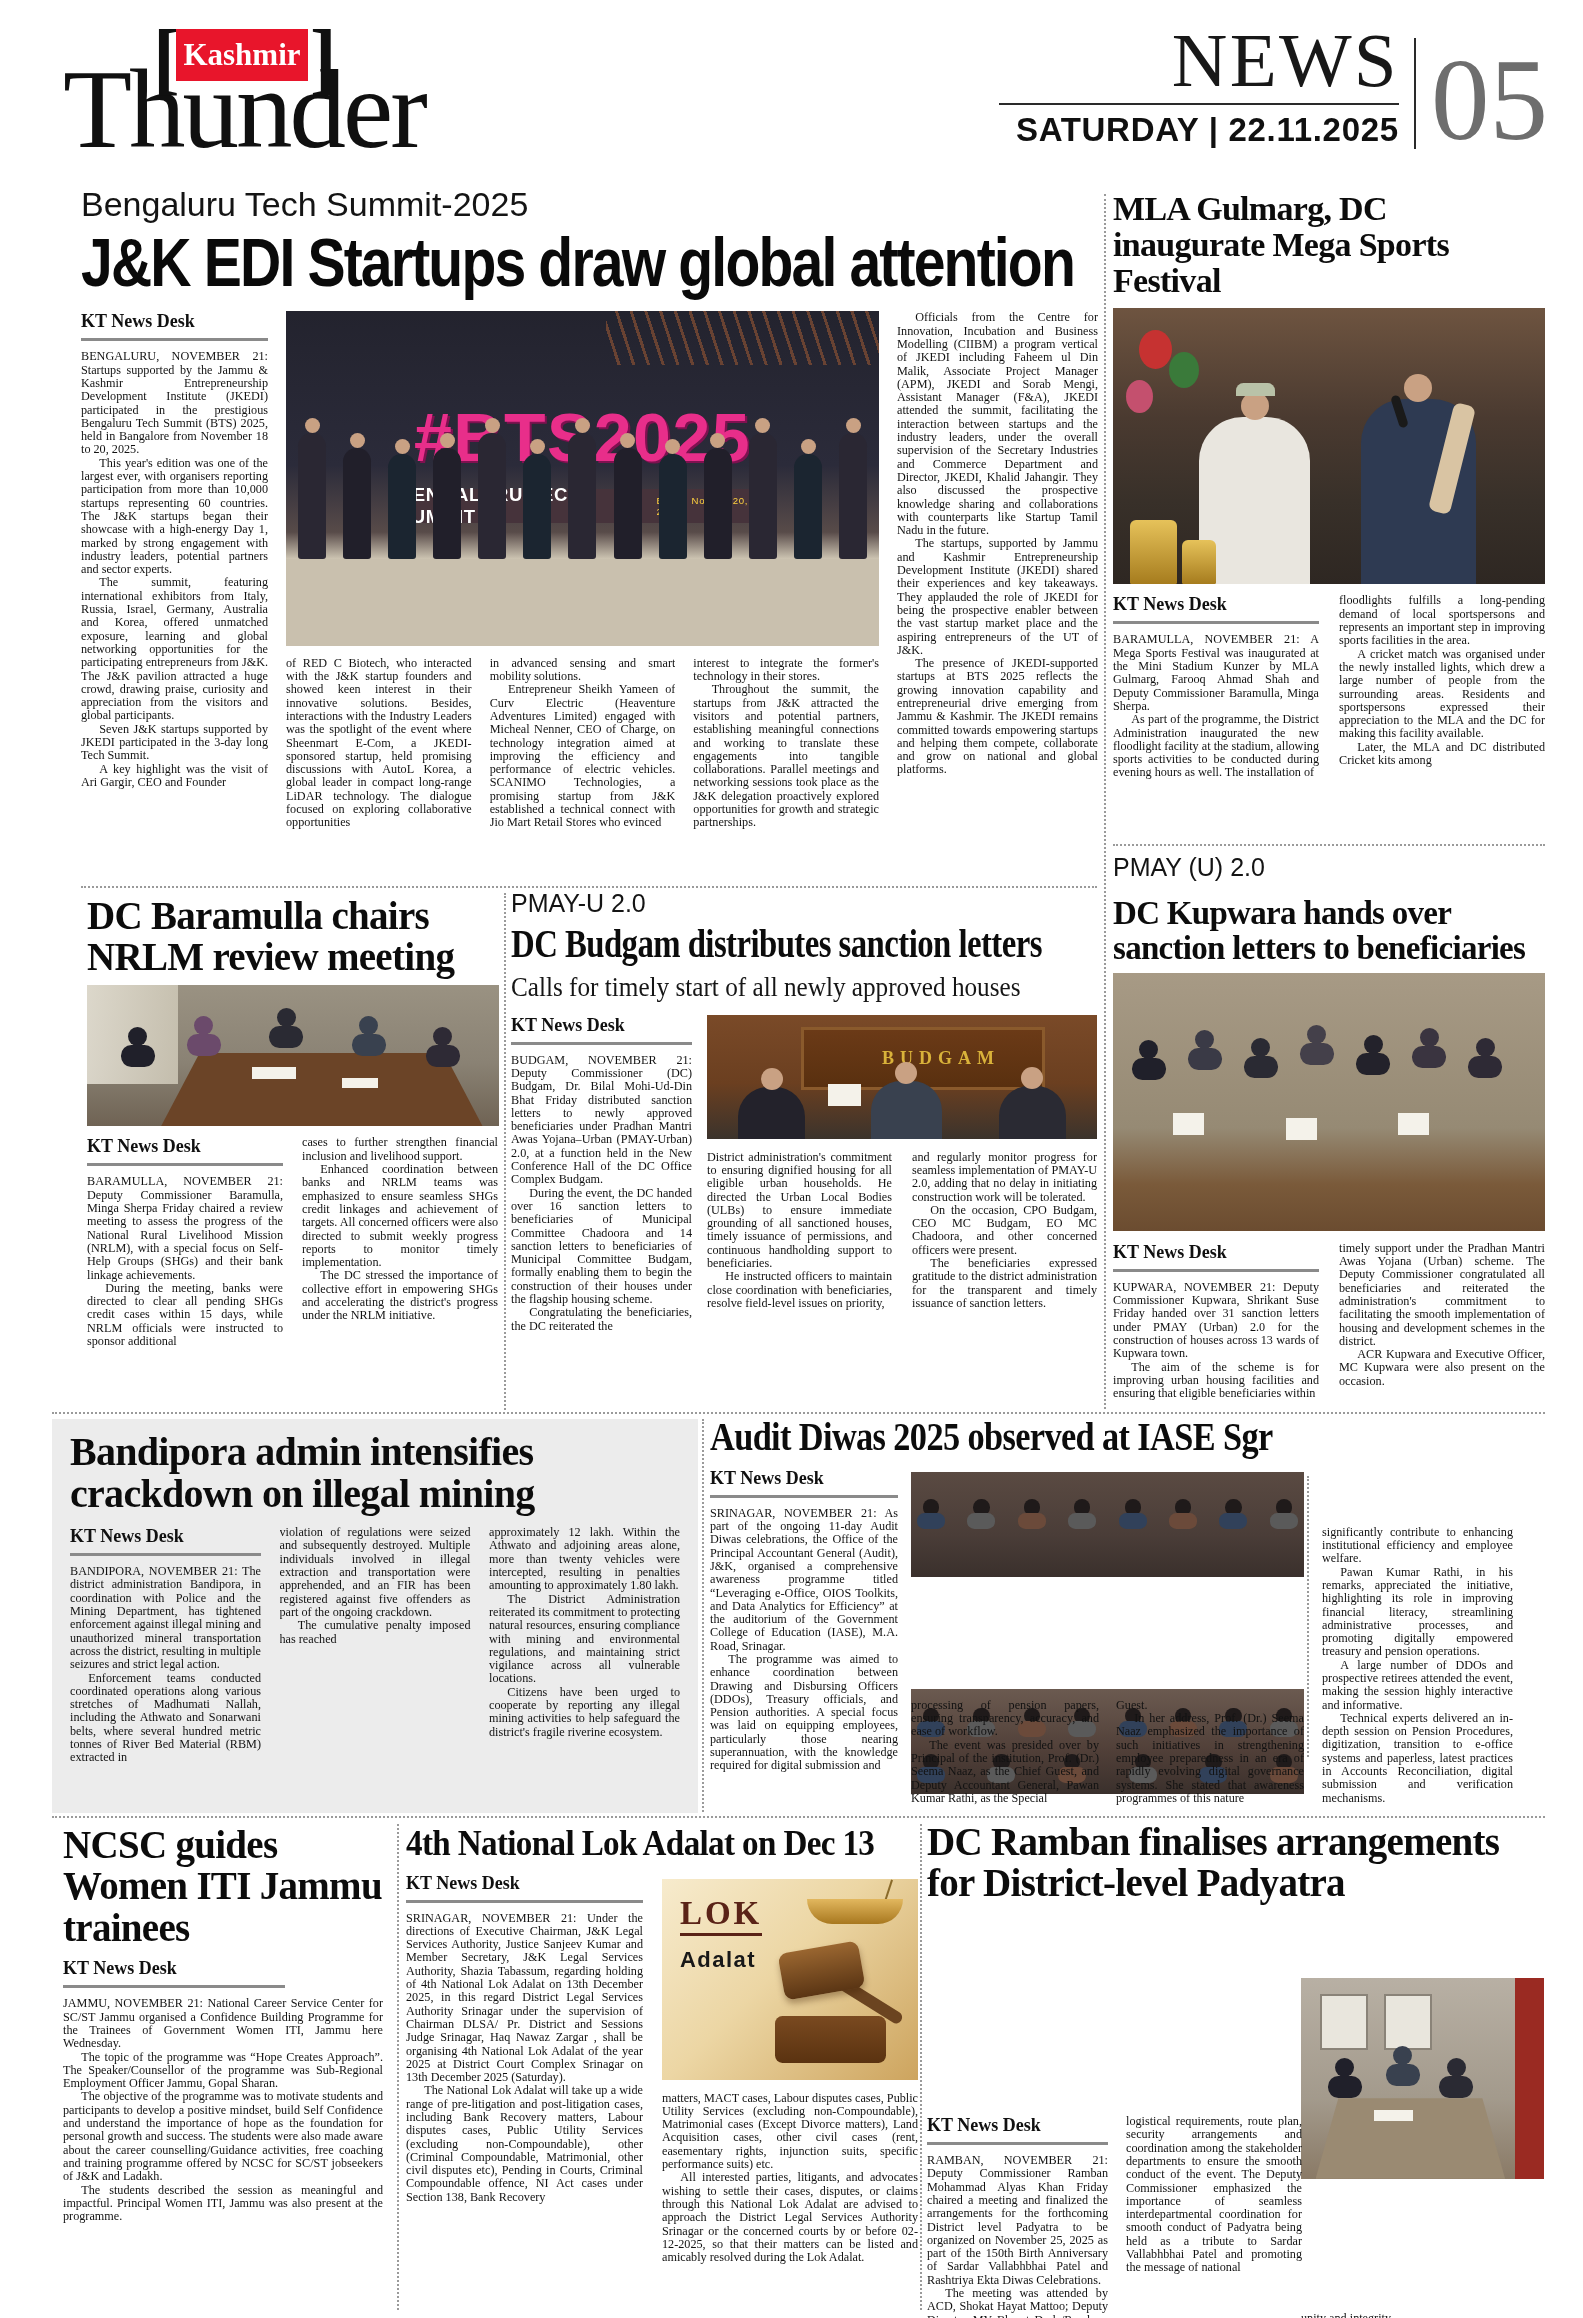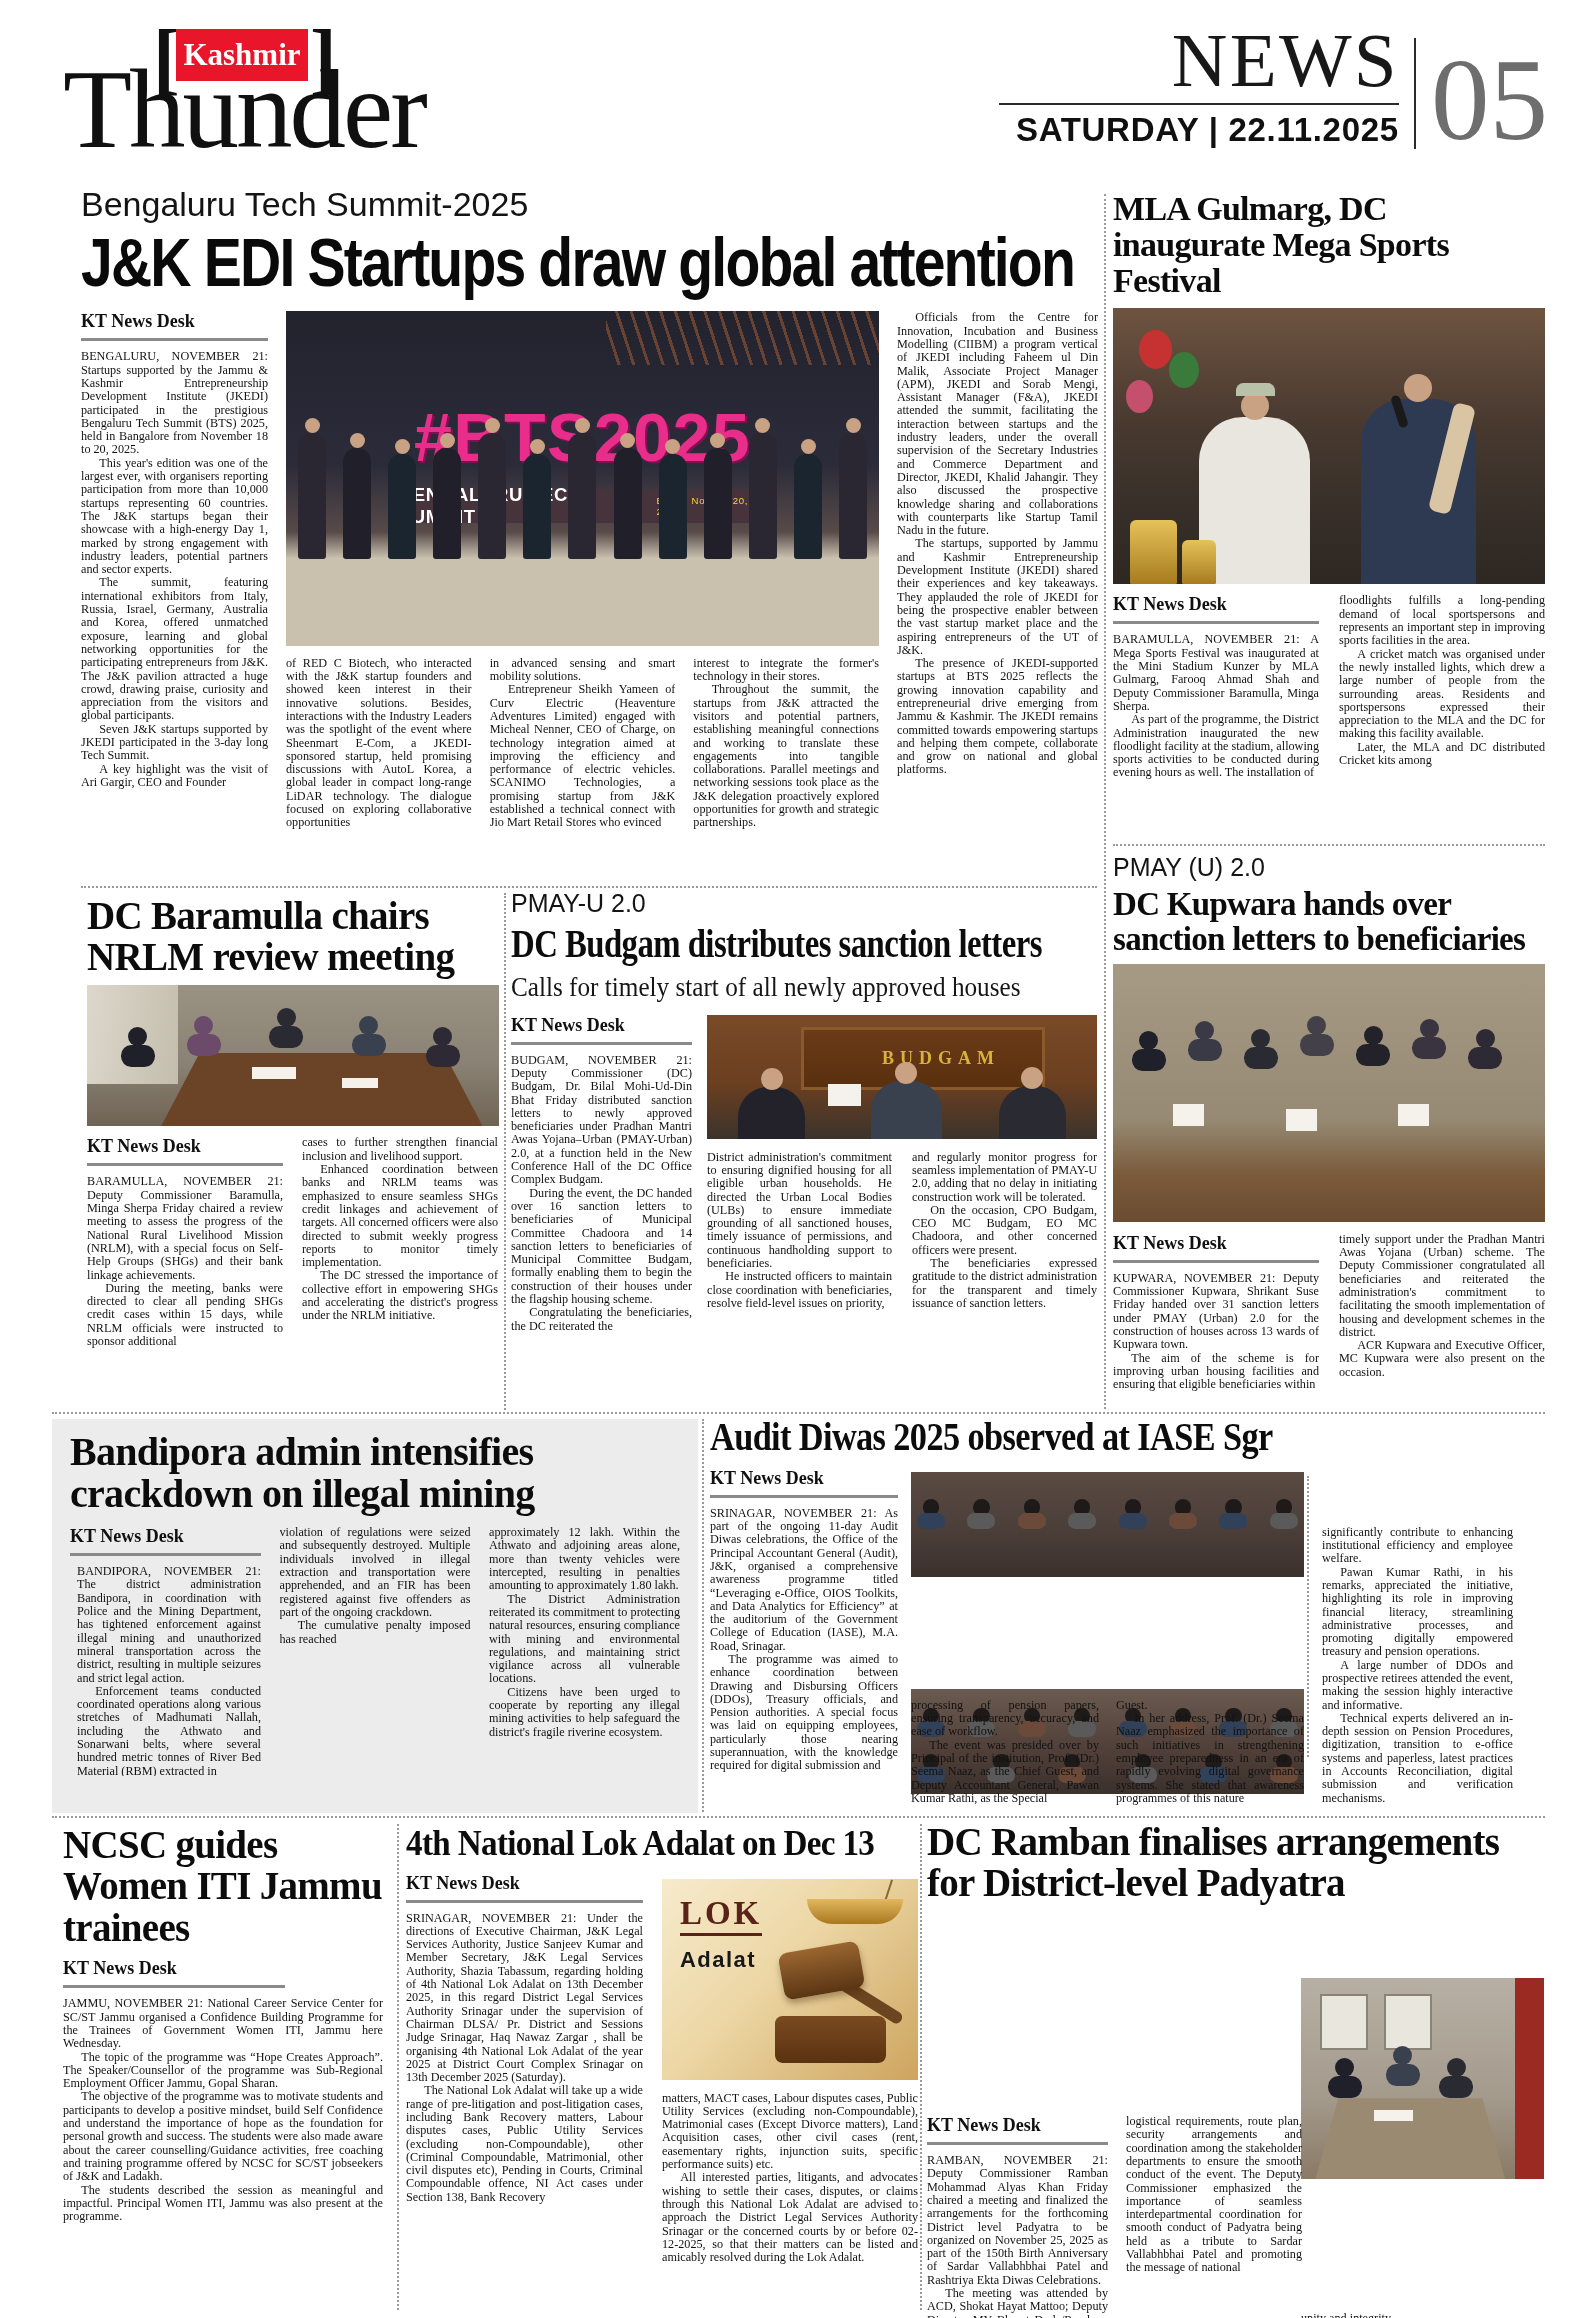--- a/index.html
+++ b/index.html
@@ -209,21 +209,21 @@
     <div class="bodycol" style="width:206px;flex:none;margin-left:20px;height:250px;">
         <p>floodlights fulfills a long-pending demand of local sportspersons and represents an important step in improving sports facilities in the area.</p>
         <p>A cricket match was organised under the newly installed lights, which drew a large number of people from the surrounding areas. Residents and sportspersons expressed their appreciation to the MLA and the DC for making this facility available.</p>
         <p>Later, the MLA and DC distributed Cricket kits among</p>
       </div>
   </div>
 </div>
 
 <div class="abs" style="left:1113px;top:853px;width:432px;">
   <div class="kicker" style="font-size:25px;">PMAY (U) 2.0</div>
-  <div class="hl" style="font-size:33px;margin-top:5px;">DC Kupwara hands over sanction letters to beneficiaries</div>
+  <div class="hl" style="font-size:33px;margin-top:14px;">DC Kupwara hands over sanction letters to beneficiaries</div>
   <div class="photo ph-kupwara" style="height:258px;margin-top:7.4px;">
     <div class="head" style="left:6%;top:26%;"></div>
     <div class="head" style="left:19%;top:22%;background:#3a3a46;"></div>
     <div class="head" style="left:32%;top:25%;background:#2a2a33;"></div>
     <div class="head" style="left:45%;top:20%;background:#44404a;"></div>
     <div class="head" style="left:58%;top:24%;background:#23222b;"></div>
     <div class="head" style="left:71%;top:21%;background:#3a3440;"></div>
     <div class="head" style="left:84%;top:25%;background:#2e2a35;"></div>
     <div class="paper" style="left:14%;top:54%;width:31px;height:22px;"></div>
     <div class="paper" style="left:40%;top:56%;width:31px;height:22px;"></div>
@@ -303,21 +303,21 @@
         <p>The beneficiaries expressed gratitude to the district administration for the transparent and timely issuance of sanction letters.</p>
       </div>
   </div>
 </div>
 
 <div class="abs" style="left:52px;top:1419px;width:646px;height:394px;background:#ececec;box-sizing:border-box;padding:12px 18px;">
   <div class="hl" style="font-size:40px;">Bandipora admin intensifies crackdown on illegal mining</div>
   <div class="cols" style="margin-top:10.4px;">
     <div style="width:191px;flex:none;">
       <div class="byline">KT News Desk</div>
-      <div class="bodycol" style="height:211px;margin-left:7px;">
+      <div class="bodycol" style="height:211px;">
           <p>BANDIPORA, NOVEMBER 21: The district administration Bandipora, in coordination with Police and the Mining Department, has tightened enforcement against illegal mining and unauthorized mineral transportation across the district, resulting in multiple seizures and strict legal action.</p>
           <p>Enforcement teams conducted coordinated operations along various stretches of Madhumati Nallah, including the Athwato and Sonarwani belts, where several hundred metric tonnes of River Bed Material (RBM) extracted in</p>
         </div>
     </div>
     <div class="bodycol" style="width:191px;flex:none;margin-left:18.5px;height:250px;">
         <p>violation of regulations were seized and subsequently destroyed. Multiple individuals involved in illegal extraction and transportation were apprehended, and an FIR has been registered against five offenders as part of the ongoing crackdown.</p>
         <p>The cumulative penalty imposed has reached</p>
       </div>
     <div class="bodycol" style="width:191px;flex:none;margin-left:18.5px;height:250px;">
         <p>approximately 12 lakh. Within the Athwato and adjoining areas alone, more than twenty vehicles were intercepted, resulting in penalties amounting to approximately 1.80 lakh.</p>

